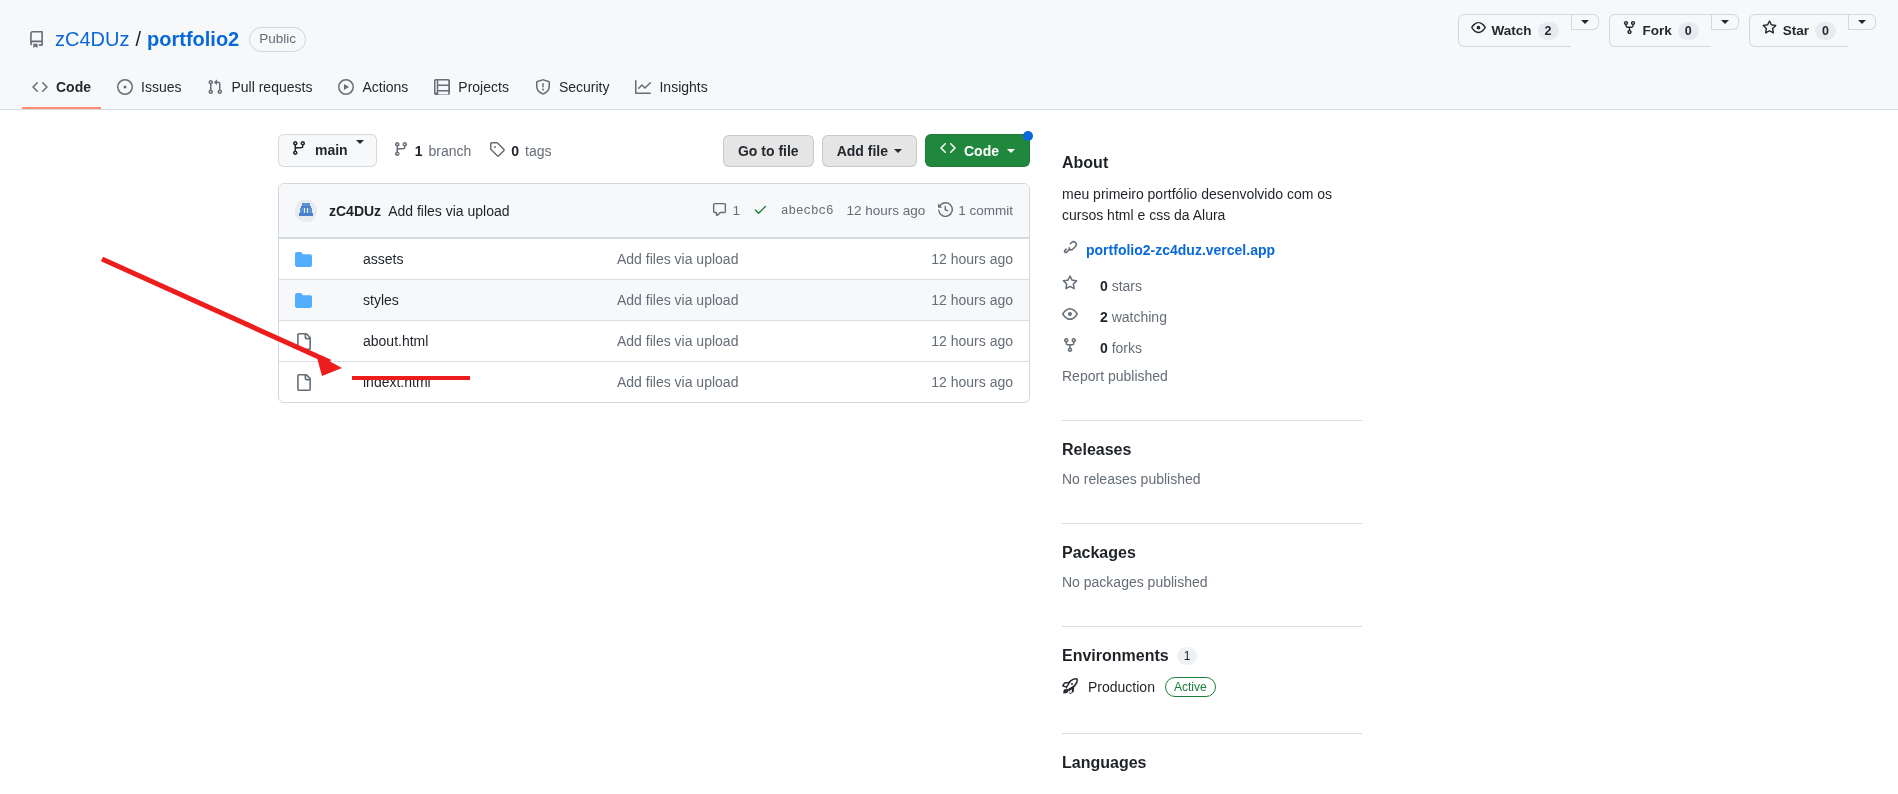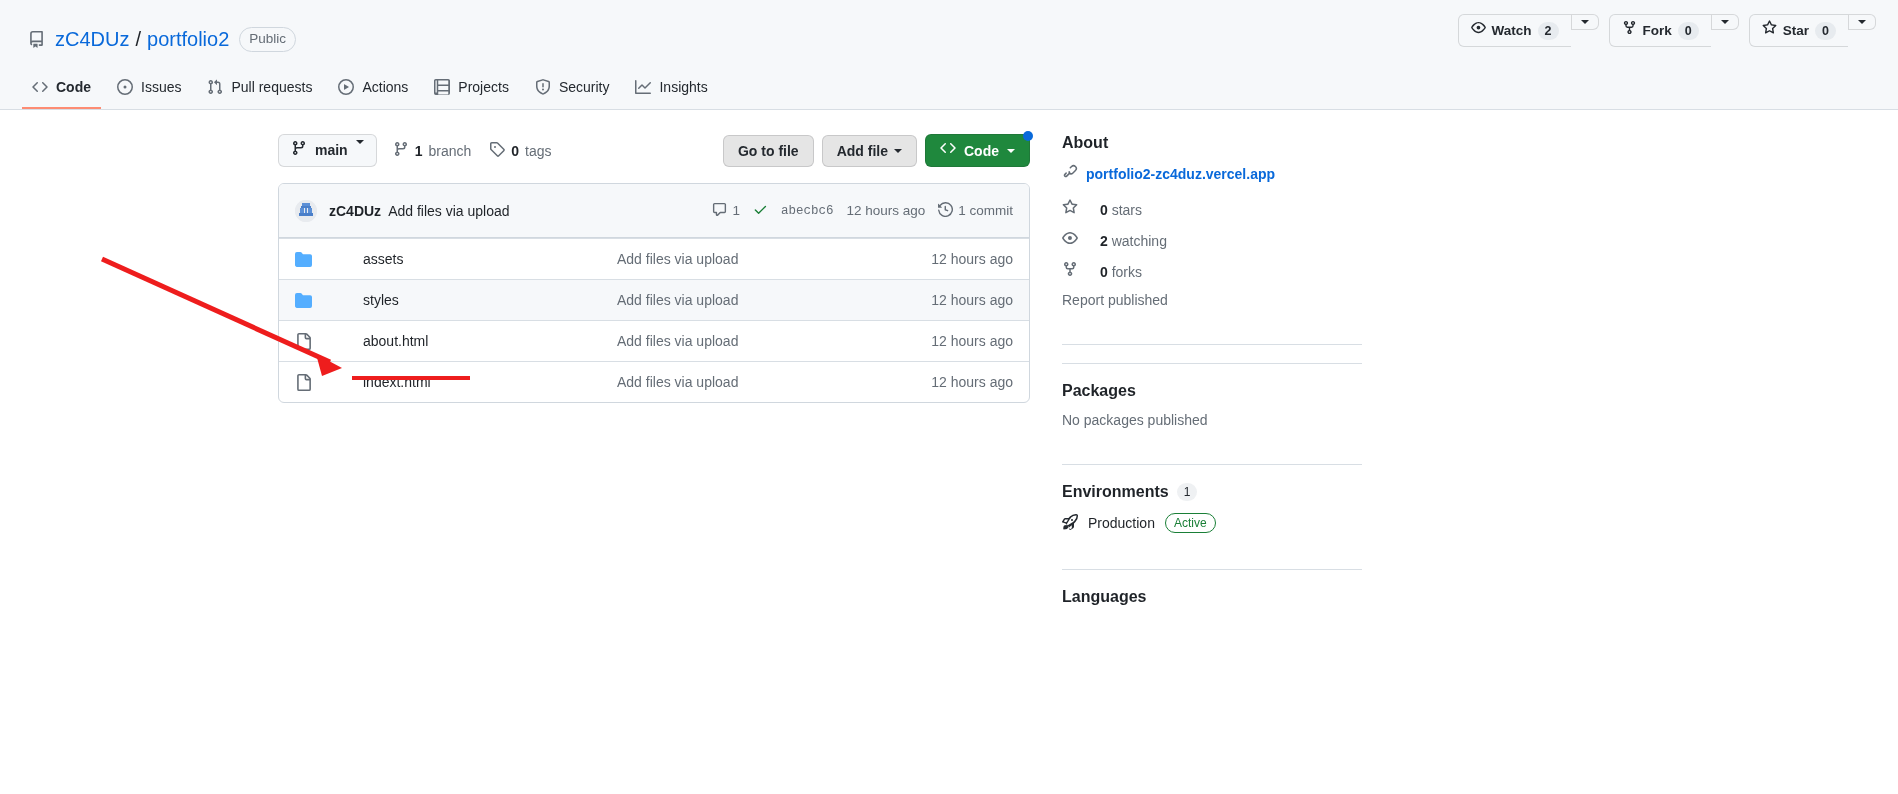--- a/index.html
+++ b/index.html
@@ -22,21 +22,21 @@
   }
   .repo-title-row {
     display: flex; align-items: center;
     padding: 22px 0 0 28px;
     height: 56px;
   }
   .repo-icon { color: #656d76; margin-right: 10px; display: flex; align-items: center; }
   .repo-path { font-size: 20px; display: flex; align-items: center; gap: 6px; }
   .repo-owner { color: #0969da; text-decoration: none; font-weight: 400; }
   .repo-sep { color: #1F2328; font-weight: 300; }
-  .repo-name { color: #0969da; text-decoration: none; font-weight: 400; }
+  .repo-name { color: #0969da; text-decoration: none; font-weight: 700; }
   .visibility-badge {
     margin-left: 10px;
     border: 1px solid #d0d7de;
     color: #656d76;
     border-radius: 2em;
     font-size: 13.5px;
     padding: 1px 9px 2px;
     line-height: 20px;
     background: transparent;
   }
@@ -186,21 +186,21 @@
   }
   .file-row:first-of-type { border-top: none; }
   .file-row.alt { background: #f6f8fa; }
   .file-ico { width: 20px; margin-right: 12px; display: flex; align-items: center; color: #54aeff; flex: none; }
   .file-ico.doc { color: #656d76; }
   .file-name { color: #1F2328; width: 218px; cursor: pointer; }
   .file-commit { color: #656d76; flex: 1; cursor: pointer; }
   .file-time { color: #656d76; text-align: right; width: 110px; }
 
   
-  .side-sec { padding-bottom: 18px; }
+  .side-sec { padding-bottom: 18px; margin-top: 20px; }
   .side-h { font-size: 16px; font-weight: 600; margin-bottom: 12px; display: flex; align-items: center; gap: 8px; }
   .side-desc { font-size: 14px; line-height: 1.5; color: #1F2328; margin-bottom: 14px; }
   .side-link { font-size: 14px; color: #0969da; font-weight: 600; text-decoration: none; display: flex; align-items: center; gap: 8px; margin-bottom: 16px; }
   .side-stat { display: flex; align-items: flex-end; gap: 22px; font-size: 14px; color: #656d76; margin-bottom: 12px; cursor: pointer; }
   .side-stat b { color: #1F2328; font-weight: 600; }
   .side-plain { font-size: 14px; color: #656d76; cursor: pointer; }
   .side-divider { border-top: 1px solid #d8dee4; margin: 18px 0 18px; }
   .side-empty { font-size: 14px; color: #656d76; }
   .badge-count {
     background: rgba(175,184,193,0.2);
@@ -483,20 +483,21 @@
           <span class="file-name">indext.html</span>
           <span class="file-commit">Add files via upload</span>
           <span class="file-time">12 hours ago</span>
         </div>
       </div>
     </div>
 
     <div class="side-col">
       <div class="side-sec">
         <div class="side-h">About</div>
+        <div class="side-desc">meu primeiro portfólio desenvolvido com os cursos html e css da Alura</div>
         <a class="side-link" href="#">
           <span>
             <svg width="16" height="16" viewBox="0 0 16 16" fill="#656d76">
                 <path d="M7.775 3.275a.75.75 0 0 0 1.06 1.06l1.25-1.25a2 2 0 1 1 2.83 2.83l-2.5 2.5a2 2 0 0 1-2.83 0 .75.75 0 0 0-1.06 1.06 3.5 3.5 0 0 0 4.95 0l2.5-2.5a3.503 3.503 0 0 0-.001-4.95 3.503 3.503 0 0 0-4.949 0ZM4.69 9.64a.75.75 0 0 0-1.06-1.06l-1.25 1.25a2 2 0 1 0 2.83 2.83l2.5-2.5a2 2 0 0 0 0-2.83.75.75 0 0 0-1.06 1.06 .5.5 0 0 1 0 .708l-2.5 2.5a.5.5 0 0 1-.708-.708Z"></path>
               </svg>
           </span>
           <span>portfolio2-zc4duz.vercel.app</span>
         </a>
 
         <div class="side-stat">
@@ -521,20 +522,24 @@
                 <path d="M5 5.372v.878c0 .414.336.75.75.75h4.5a.75.75 0 0 0 .75-.75v-.878a2.25 2.25 0 1 1 1.5 0v.878a2.25 2.25 0 0 1-2.25 2.25h-1.5v2.128a2.251 2.251 0 1 1-1.5 0V8.5h-1.5A2.25 2.25 0 0 1 3.5 6.25v-.878a2.25 2.25 0 1 1 1.5 0ZM5 3.25a.75.75 0 1 0-1.5 0 .75.75 0 0 0 1.5 0Zm6.75.75a.75.75 0 1 0 0-1.5.75.75 0 0 0 0 1.5Zm-3 8.75a.75.75 0 1 0-1.5 0 .75.75 0 0 0 1.5 0Z"></path>
               </svg>
           </span>
           <span><b>0</b> <span>forks</span></span>
         </div>
         <div class="side-plain">Report published</div>
       </div>
 
       <div class="side-divider"></div>
 
+      <div class="side-sec">
+        <div class="side-h">Releases</div>
+        <div class="side-empty">No releases published</div>
+      </div>
 
       <div class="side-divider"></div>
 
       <div class="side-sec">
         <div class="side-h">Packages</div>
         <div class="side-empty">No packages published</div>
       </div>
 
       <div class="side-divider"></div>
 

